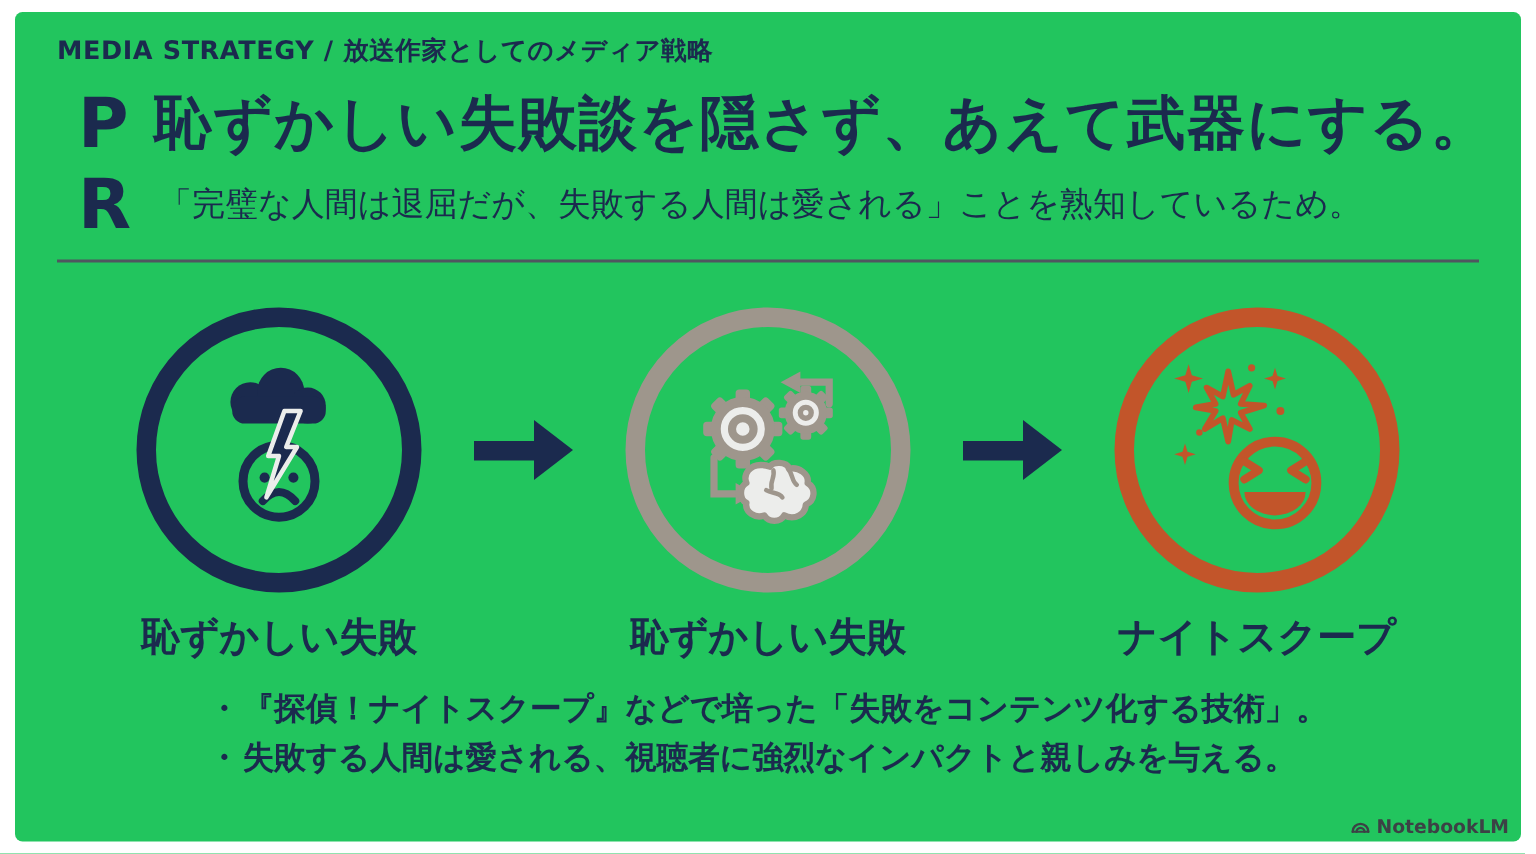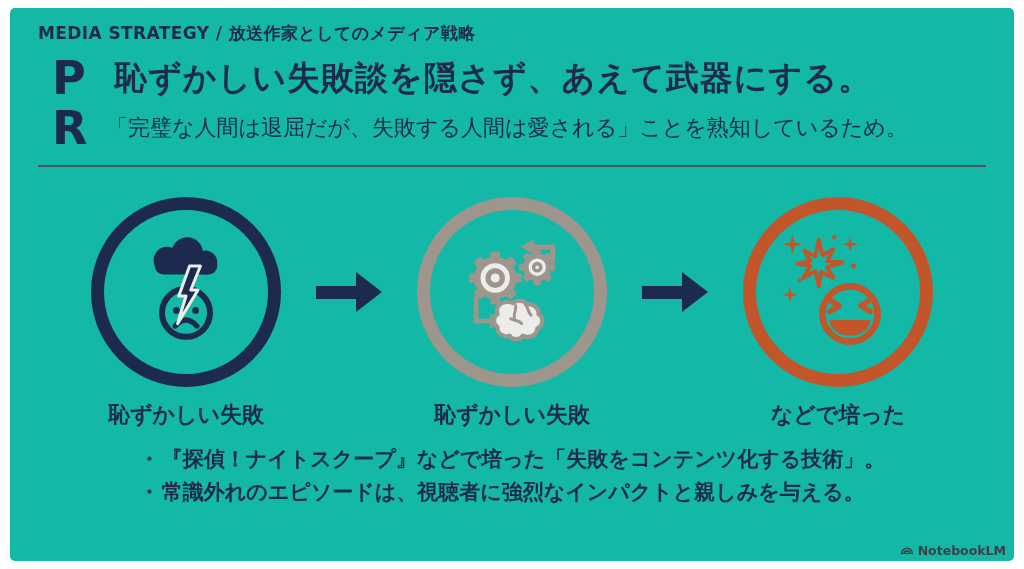--- a/index.html
+++ b/index.html
@@ -6,21 +6,21 @@
   html, body { width: 1024px; height: 569px; }
   body {
     background: #ffffff;
     font-family: "DejaVu Sans", "Liberation Sans", sans-serif;
     position: relative;
     overflow: hidden;
   }
   .slide {
     position: absolute;
     left: 10px; right: 10px; top: 8px; bottom: 8px;
-    background: #14b8a6;
+    background: #22c55e;
     border-radius: 5px;
     color: #1b2a4e;
   }
   .slide-inner { padding: 14px 28px 0 28px; height: 100%; position: relative; }
 
   .kicker {
     font-size: 17px;
     font-weight: bold;
     letter-spacing: 0.4px;
     color: #1b2a4e;
@@ -30,24 +30,24 @@
   .title-row { display: flex; align-items: center; }
   .pr-letter {
     width: 46px;
     flex: none;
     font-size: 46px;
     line-height: 1.0;
     font-weight: bold;
     color: #1b2a4e;
   }
   .headline {
-    font-size: 33px;
+    font-size: 39px;
     font-weight: bold;
     letter-spacing: 1px;
-    margin-left: 16px;
+    margin-left: 4px;
     white-space: nowrap;
   }
   .subheadline {
     font-size: 22px;
     font-weight: normal;
     margin-left: 8px;
     white-space: nowrap;
   }
   .row-2 { margin-top: 4px; }
 
@@ -69,21 +69,21 @@
     border: 13px solid #1b2a4e;
     display: flex; align-items: center; justify-content: center;
   }
   .ring-navy   { border-color: #1b2a4e; }
   .ring-gray   { border-color: #9e968c; }
   .ring-orange { border-color: #c2552a; }
   .ring svg { width: 120px; height: 120px; }
 
   .step-label {
     margin-top: 14px;
-    font-size: 22px;
+    font-size: 26px;
     font-weight: bold;
     text-align: center;
     line-height: 1.28;
     color: #1b2a4e;
     white-space: nowrap;
   }
 
   .arrow {
     display: flex;
     align-items: center;
@@ -115,21 +115,21 @@
     white-space: nowrap;
     display: flex;
     align-items: baseline;
   }
   .bullet-marker { margin-right: 2px; }
 
   .footer {
     position: absolute;
     right: 8px; bottom: 3px;
     display: flex;
-    align-items: flex-start;
+    align-items: center;
     gap: 4px;
     color: #3c4145;
     font-size: 12.5px;
     font-weight: 600;
   }
   .footer svg { width: 14px; height: 14px; display: block; }
 </style>
 </head>
 <body>
 
@@ -239,33 +239,33 @@
               <circle cx="47" cy="6" r="2" fill="#c2552a"></circle>
               <circle cx="63" cy="30" r="2.2" fill="#c2552a"></circle>
               <circle cx="18" cy="42" r="1.8" fill="#c2552a"></circle>
               <circle cx="60" cy="70" r="23" fill="none" stroke="#c2552a" stroke-width="5.5"></circle>
               <polyline points="43,58 51,63 43,68" fill="none" stroke="#c2552a" stroke-width="4.5" stroke-linecap="round" stroke-linejoin="round"></polyline>
               <polyline points="77,58 69,63 77,68" fill="none" stroke="#c2552a" stroke-width="4.5" stroke-linecap="round" stroke-linejoin="round"></polyline>
               <path d="M43,75 A17,13 0 0 0 77,75 Z" fill="#c2552a"></path>
             </svg>
           </span>
         </div>
-        <div class="step-label">などで培った</div>
+        <div class="step-label">ナイトスクープ</div>
       </div>
 
     </div>
 
     <div class="bullets">
       <div class="bullet-line">
         <span class="bullet-marker">・</span>
         <span>『探偵！ナイトスクープ』などで培った「失敗をコンテンツ化する技術」。</span>
       </div>
       <div class="bullet-line">
         <span class="bullet-marker">・</span>
-        <span>常識外れのエピソードは、視聴者に強烈なインパクトと親しみを与える。</span>
+        <span>失敗する人間は愛される、視聴者に強烈なインパクトと親しみを与える。</span>
       </div>
     </div>
 
     <div class="footer">
       <span>
         <svg viewBox="0 0 16 16">
           <path d="M2,12 A6,6 0 0 1 14,12" fill="none" stroke="#3c4145" stroke-width="1.8" stroke-linecap="round"></path>
           <path d="M5,12 A3,3 0 0 1 11,12" fill="none" stroke="#3c4145" stroke-width="1.8" stroke-linecap="round"></path>
           <line x1="2" y1="12" x2="14" y2="12" stroke="#3c4145" stroke-width="1.4" stroke-linecap="round"></line>
         </svg>

